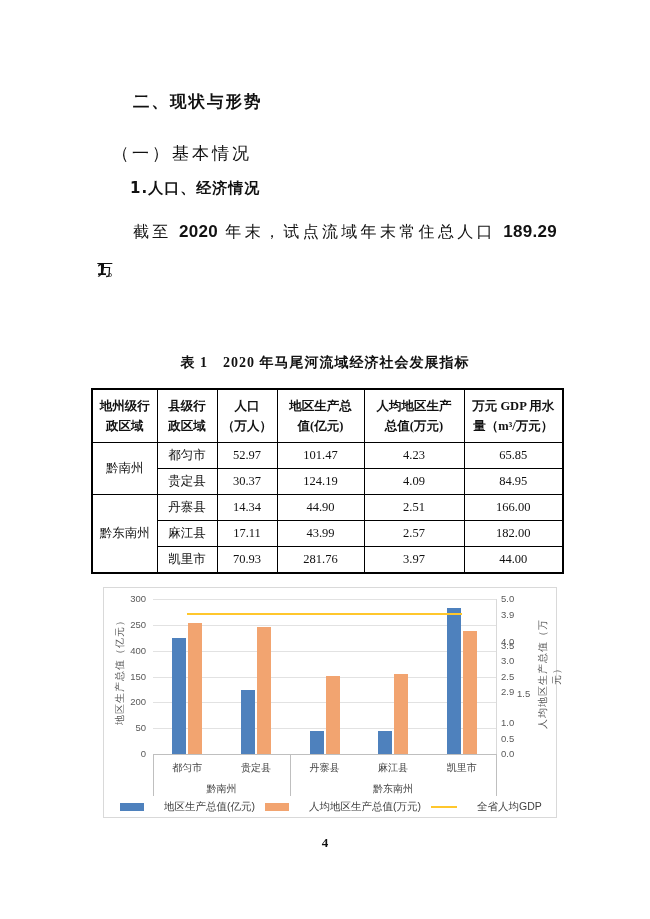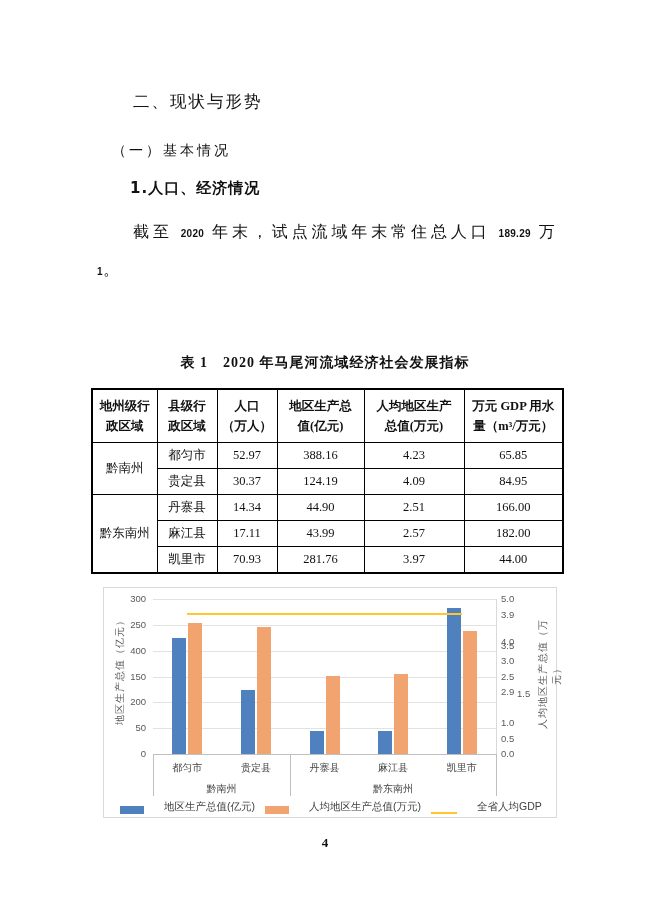--- a/index.html
+++ b/index.html
@@ -1,46 +1,46 @@
 <!DOCTYPE html>
 <html><head>
 <meta charset="utf-8">
 <style>
   *{box-sizing:border-box;margin:0;padding:0}
   html,body{width:650px;height:919px;background:#fff}
   body{position:relative;font-family:"Liberation Serif","DejaVu Serif",serif;color:#111;overflow:hidden}
   .abs{position:absolute}
-  .h1{left:133px;top:91px;font-family:"DejaVu Sans","Liberation Sans",sans-serif;font-weight:400;font-size:16.5px;letter-spacing:2px}
-  .h2{left:112px;top:142px;font-size:14px;letter-spacing:3px}
+  .h1{left:133px;top:91px;font-family:"DejaVu Sans","Liberation Sans",sans-serif;font-weight:700;font-size:16.5px;letter-spacing:2px}
+  .h2{left:112px;top:142px;font-size:17px;letter-spacing:3px}
   .h3{left:130px;top:179px;font-family:"DejaVu Sans","Liberation Sans",sans-serif;font-weight:700;font-size:15px;letter-spacing:1px}
   .para{left:97px;top:213px;width:460px}
   .para-line{height:38px;line-height:38px;font-size:16px;letter-spacing:2.2px;text-align:justify;text-align-last:justify}
   .para-line.indent{text-indent:36px}
   .para-line.last{text-align:left;text-align-last:left}
-  .num{font-family:"Liberation Sans","DejaVu Sans",sans-serif;font-weight:700;font-size:10px;letter-spacing:.3px}
+  .num{font-family:"Liberation Sans","DejaVu Sans",sans-serif;font-weight:700;font-size:17px;letter-spacing:.3px}
   .tbl-title{left:0;top:354px;width:650px;text-align:center;font-weight:700;font-size:14px;letter-spacing:1px}
   table.data{position:absolute;left:91px;top:388px;border-collapse:collapse;table-layout:fixed;font-size:12.5px;text-align:center;border:2px solid #000;background:#fff}
   table.data th,table.data td{border:1px solid #000;padding:4px;vertical-align:middle}
   table.data thead th{height:53px;line-height:20px;font-weight:700}
   table.data tbody td{height:21px;font-weight:400}
   
   .chart{left:103px;top:587px;width:454px;height:231px;border:1px solid #D9D9D9;background:#fff;
          font-family:"Liberation Sans","DejaVu Sans",sans-serif;color:#595959}
   .gridline{position:absolute;left:49px;width:343px;height:1px;background:#E2E2E2}
   .axis-baseline{position:absolute;left:49px;width:343px;top:166px;height:1px;background:#BFBFBF}
   .right-axis-line{position:absolute;left:392px;top:11px;width:1px;height:155px;background:#D9D9D9}
   .tick-left{position:absolute;left:4px;width:38px;text-align:right;font-size:9.5px;height:12px;line-height:12px}
   .tick-right{position:absolute;left:397px;width:32px;text-align:left;font-size:9.5px;height:12px;line-height:12px}
   .cat-label{position:absolute;top:172px;height:15px;line-height:15px;font-size:10px;text-align:center;color:#444}
   .group-label{position:absolute;top:193px;height:15px;line-height:15px;font-size:10px;text-align:center;color:#444}
   .cat-sep{position:absolute;top:166px;height:42px;width:1px;background:#BFBFBF}
   .bar{position:absolute;width:14px}
   .refline{position:absolute;height:2.5px}
   .legend{position:absolute;left:0;top:212px;width:454px;display:flex;justify-content:center;align-items:center;gap:10px;font-size:10.5px;color:#404040}
-  .legend-item{display:flex;align-items:flex-end;gap:20px}
+  .legend-item{display:flex;align-items:center;gap:20px}
   .lg-rect{width:24px;height:8px}
   .lg-line{width:26px;height:2.5px}
   .lg-label{white-space:nowrap}
   .left-axis-title{position:absolute;left:-39px;top:75px;width:110px;height:14px;line-height:14px;text-align:center;font-size:10px;transform:rotate(-90deg);letter-spacing:1px}
   .right-axis-title{position:absolute;left:374px;top:79px;width:130px;height:14px;line-height:14px;text-align:center;font-size:10px;transform:rotate(-90deg);letter-spacing:1px}
   .pageno{left:0;top:835px;width:650px;text-align:center;font-size:13px;font-weight:700}
 </style>
 </head>
 <body>
 
@@ -72,21 +72,21 @@
         <th>地区生产总<br>值(亿元)</th>
         <th>人均地区生产<br>总值(万元)</th>
         <th>万元 GDP 用水<br>量（m³/万元）</th>
       </tr>
     </thead>
   <tbody id="tbody">
       <tr>
         <td rowspan="2">黔南州</td>
         <td>都匀市</td>
         <td>52.97</td>
-        <td>388.16</td>
+        <td>101.47</td>
         <td>4.23</td>
         <td>65.85</td>
       </tr>
       <tr>
         <td>贵定县</td>
         <td>30.37</td>
         <td>124.19</td>
         <td>4.09</td>
         <td>84.95</td>
       </tr>

